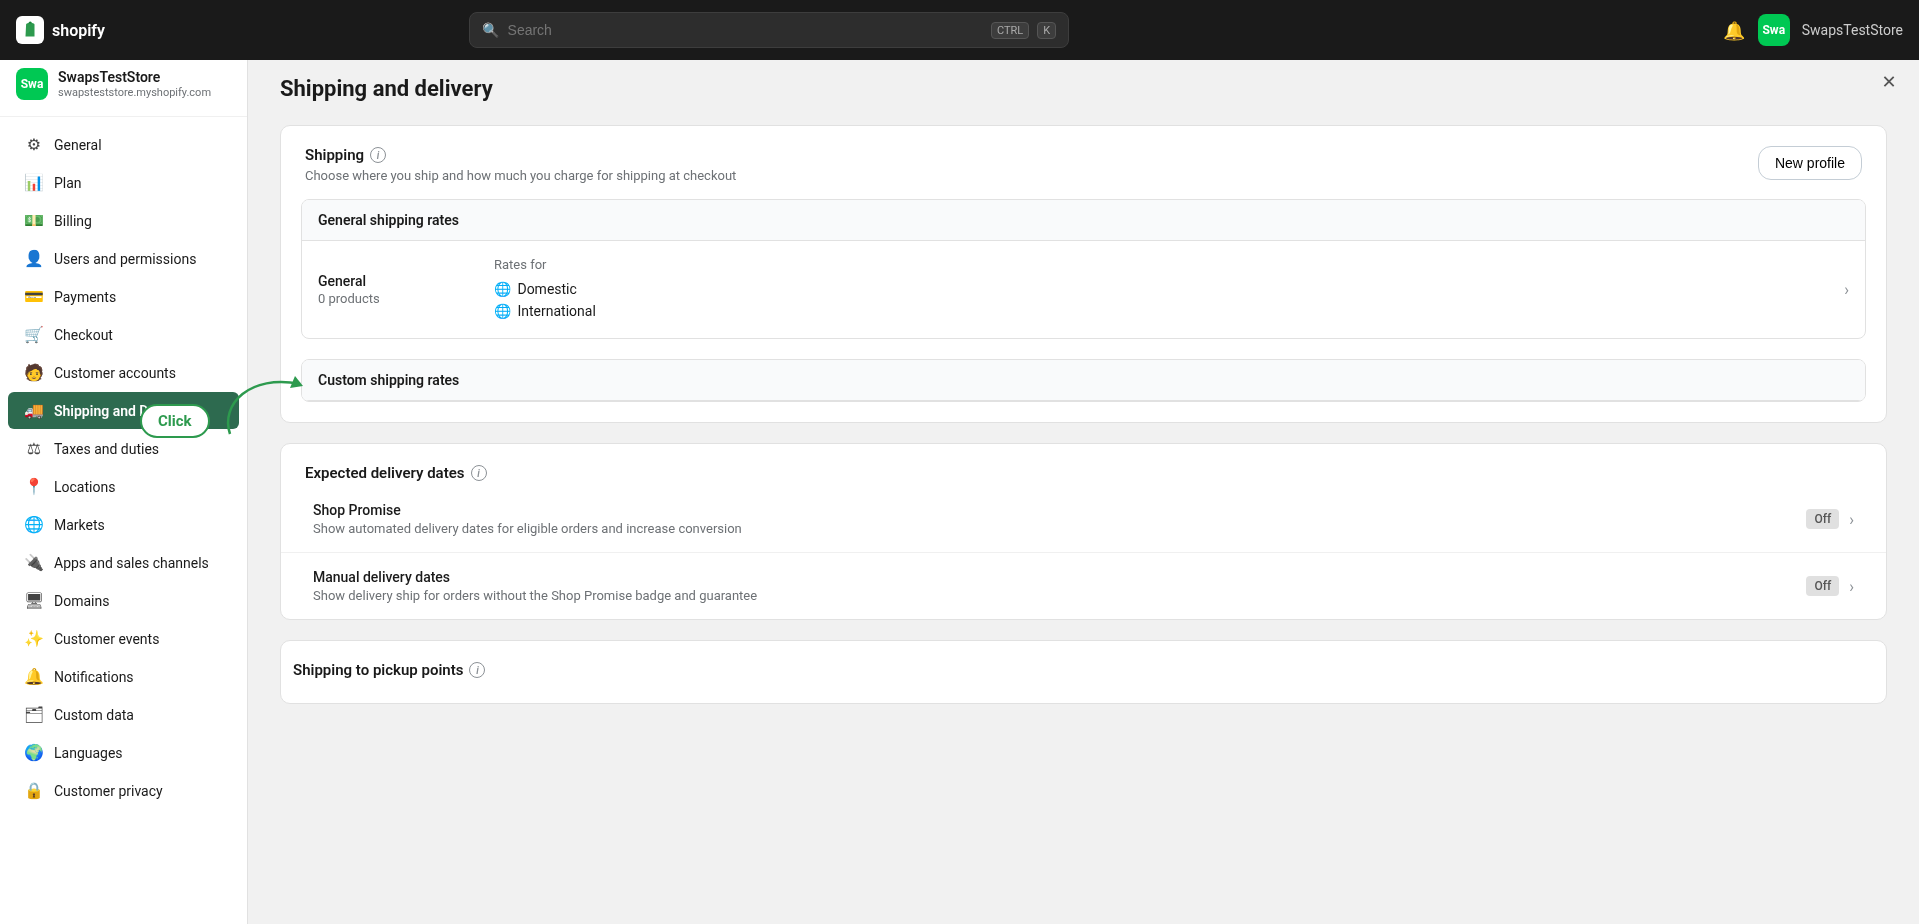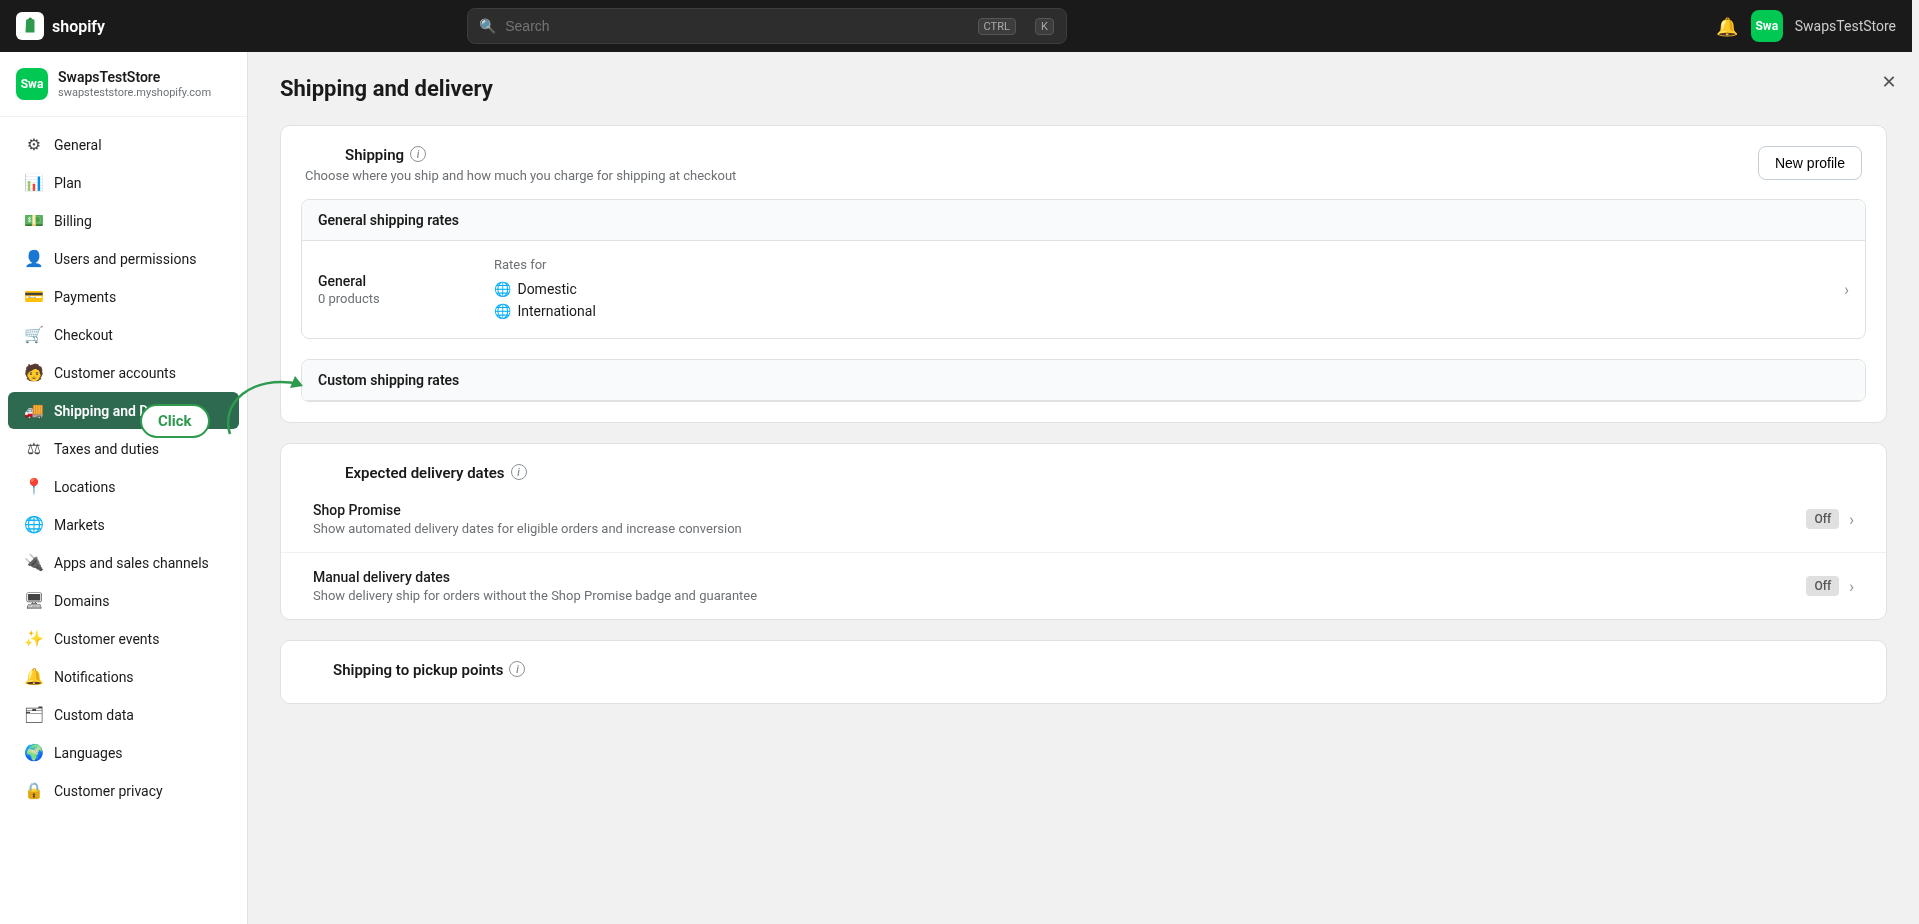--- a/index.html
+++ b/index.html
@@ -1,27 +1,27 @@
 <!DOCTYPE html>
 <html><head>
   <meta charset="utf-8">
   <style>
     * { box-sizing: border-box; margin: 0; padding: 0; }
     body { font-family: -apple-system, BlinkMacSystemFont, 'Segoe UI', Roboto, sans-serif; background: #f1f1f1; color: #1a1a1a; font-size: 14px; }
 
     
     .topnav {
       background: #1a1a1a;
-      height: 52px;
+      height: 60px;
       display: flex;
       align-items: center;
       padding: 16px 16px;
       gap: 12px;
       position: fixed;
-      top: 0; left: 0; right: 7px;
+      top: 0; left: 0; right: 0;
       z-index: 100;
     }
     .topnav-logo {
       display: flex;
       align-items: center;
       gap: 8px;
       color: white;
       font-weight: 600;
       font-size: 16px;
       min-width: 120px;
@@ -50,21 +50,21 @@
     .search-box input {
       background: transparent;
       border: none;
       outline: none;
       color: #ccc;
       font-size: 14px;
       flex: 1;
     }
     .search-shortcut {
       display: flex;
-      gap: 19px;
+      gap: 8px;
       align-items: flex-start;
     }
     .kbd {
       background: #3d3d3d;
       border: 1px solid #555;
       border-radius: 4px;
       padding: 1px 5px;
       font-size: 11px;
       color: #aaa;
     }
@@ -193,23 +193,23 @@
       padding: 20px 24px 16px;
       display: flex;
       align-items: flex-start;
       justify-content: space-between;
     }
     .card-title-area {}
     .card-title {
       font-weight: 600;
       font-size: 15px;
       display: flex;
+      align-items: center;
       gap: 6px;
       margin-bottom: 4px;
-      margin-left: 40px;
     }
     .card-subtitle { font-size: 13px; color: #6d7175; }
     .info-icon {
       width: 16px;
       height: 16px;
       border-radius: 50%;
       border: 1.5px solid #8c9196;
       color: #8c9196;
       font-size: 10px;
       display: inline-flex;
@@ -217,21 +217,21 @@
       justify-content: center;
       font-style: italic;
       font-weight: 600;
       flex-shrink: 0;
       cursor: pointer;
     }
 
     .new-profile-btn {
       border: 1.5px solid #c4cdd5;
       background: white;
-      border-radius: 8px;
+      border-radius: 13px;
       padding: 8px 16px;
       font-size: 14px;
       font-weight: 500;
       cursor: pointer;
       white-space: nowrap;
     }
 
     
     .rates-section {
       border: 1px solid #e1e1e1;

